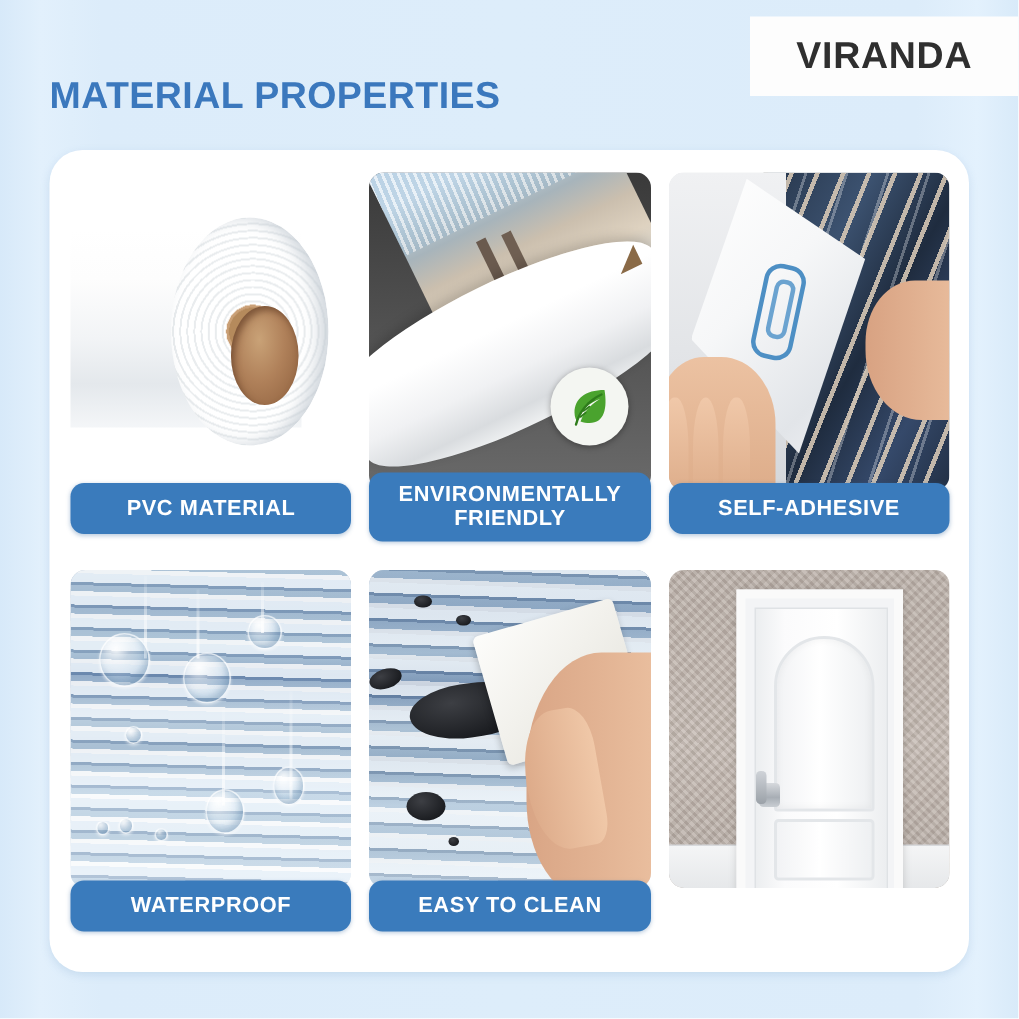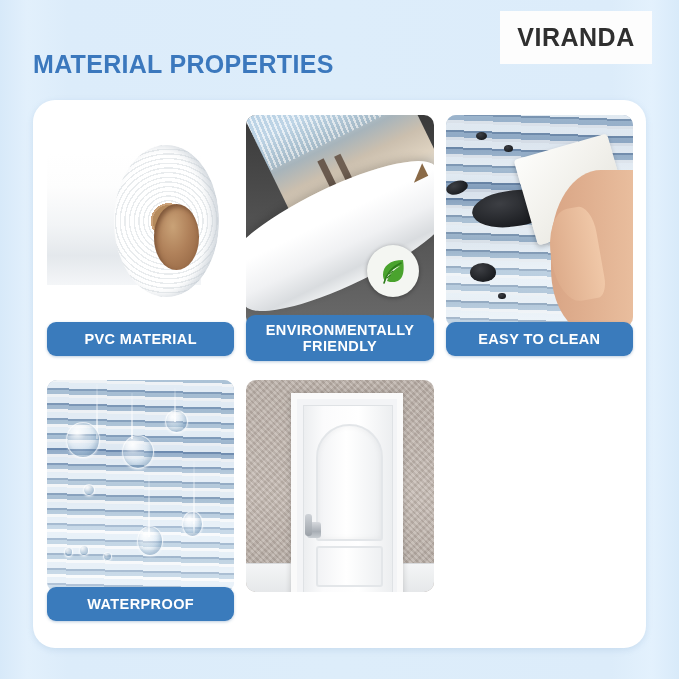--- a/index.html
+++ b/index.html
@@ -14,21 +14,21 @@
     background:
       linear-gradient(to right,
         #d7e9f9 0%, #e2f0fc 4%, #dcecfa 10%,
         #ddedfa 50%, #dcecfa 90%, #e3f1fd 96%, #d8eaf9 100%);
   }
 
   
   .logo-box {
     position: absolute;
     left: 500px; top: 11px;
-    width: 152px; height: 53px;
+    width: 179px; height: 53px;
     background: #fdfdfd;
     display: flex; align-items: center; justify-content: center;
   }
   .logo-text {
     font-size: 25px;
     font-weight: bold;
     letter-spacing: 0.5px;
     color: #2f2f2f;
     font-family: "Liberation Sans", sans-serif;
   }
@@ -398,37 +398,37 @@
             </svg>
           </div>
         </div>
       </div>
       <div class="label two-line">
         <span>ENVIRONMENTALLY</span><br>
         <span>FRIENDLY</span>
       </div>
     </div>
 
-
-    <div class="tile">
-      <div class="photo">
-        <div class="ec-bg">
-          <div class="stain" style="left:14%; top:36%; width:40%; height:17%; border-radius:48% 42% 38% 52%; transform:rotate(-8deg);"></div>
-          <div class="stain" style="left:13%; top:70%; width:14%; height:9%;"></div>
-          <div class="stain" style="left:16%; top:8%;  width:6%;  height:4%;"></div>
-          <div class="stain" style="left:31%; top:14%; width:5%;  height:3.5%;"></div>
-          <div class="stain" style="left:42%; top:22%; width:6.5%;height:4.5%;"></div>
-          <div class="stain" style="left:28%; top:84%; width:4%;  height:3%;"></div>
-          <div class="stain" style="left:0%;  top:31%; width:12%; height:6%; transform:rotate(-18deg);"></div>
-          <div class="ec-cloth"></div>
-          <div class="ec-hand"></div>
-          <div class="ec-thumb"></div>
-        </div>
-      </div>
-      <div class="label">EASY TO CLEAN</div>
+    <div class="tile">
+      <div class="photo">
+        <div class="adh-bg">
+          <div class="adh-marble"></div>
+          <div class="adh-surface"></div>
+          <div class="adh-peel">
+            <div class="adh-clip"></div>
+          </div>
+          <div class="adh-hand-r"></div>
+          <div class="adh-hand-l">
+            <div class="adh-finger" style="left:4%"></div>
+            <div class="adh-finger" style="left:30%"></div>
+            <div class="adh-finger" style="left:56%"></div>
+          </div>
+        </div>
+      </div>
+      <div class="label">SELF-ADHESIVE</div>
     </div>
 
     <div class="tile">
       <div class="photo">
         <div class="wp-bg">
           <div class="trail" style="left:26%; top:2%;  height:26%;"></div>
           <div class="trail" style="left:45%; top:6%;  height:22%;"></div>
           <div class="trail" style="left:68%; top:4%;  height:16%;"></div>
           <div class="trail" style="left:54%; top:44%; height:30%;"></div>
           <div class="trail" style="left:78%; top:38%; height:34%;"></div>
@@ -441,20 +441,38 @@
           <div class="drop" style="left:9%;  top:79%; width:4%;   height:3.6%;"></div>
           <div class="drop" style="left:17%; top:78%; width:4.5%; height:4%;"></div>
           <div class="drop" style="left:30%; top:81%; width:3.5%; height:3.2%;"></div>
         </div>
       </div>
       <div class="label">WATERPROOF</div>
     </div>
 
     <div class="tile">
       <div class="photo">
+        <div class="ec-bg">
+          <div class="stain" style="left:14%; top:36%; width:40%; height:17%; border-radius:48% 42% 38% 52%; transform:rotate(-8deg);"></div>
+          <div class="stain" style="left:13%; top:70%; width:14%; height:9%;"></div>
+          <div class="stain" style="left:16%; top:8%;  width:6%;  height:4%;"></div>
+          <div class="stain" style="left:31%; top:14%; width:5%;  height:3.5%;"></div>
+          <div class="stain" style="left:42%; top:22%; width:6.5%;height:4.5%;"></div>
+          <div class="stain" style="left:28%; top:84%; width:4%;  height:3%;"></div>
+          <div class="stain" style="left:0%;  top:31%; width:12%; height:6%; transform:rotate(-18deg);"></div>
+          <div class="ec-cloth"></div>
+          <div class="ec-hand"></div>
+          <div class="ec-thumb"></div>
+        </div>
+      </div>
+      <div class="label">EASY TO CLEAN</div>
+    </div>
+
+    <div class="tile">
+      <div class="photo">
         <div class="door-bg">
           <div class="door-wall-tex"></div>
           <div class="baseboard"></div>
           <div class="door-frame">
             <div class="door-slab">
               <div class="door-panel-top"></div>
               <div class="door-panel-bot"></div>
               <div class="door-handle"></div>
             </div>
           </div>

